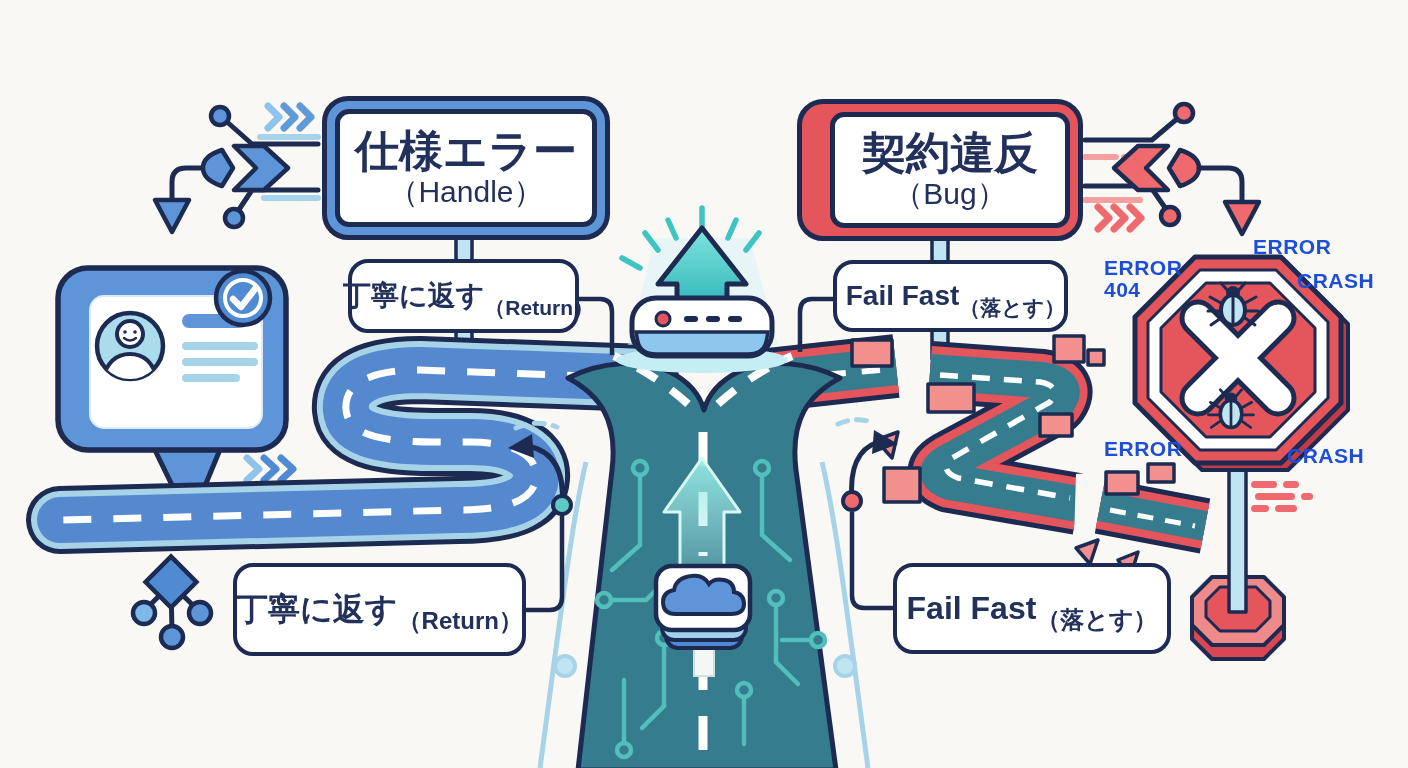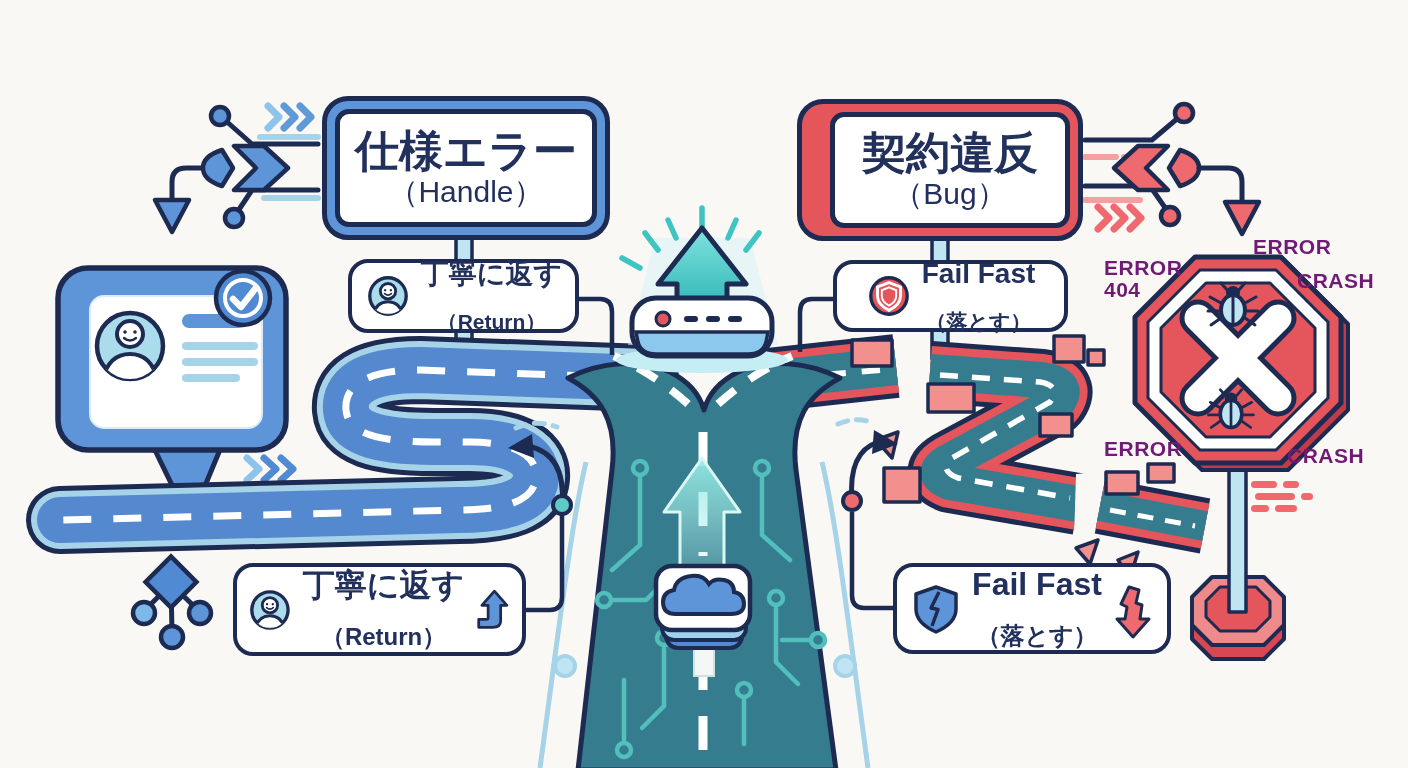--- a/index.html
+++ b/index.html
@@ -21,27 +21,27 @@
     border-radius:14px;box-sizing:border-box;display:flex;flex-direction:column;
     align-items:center;justify-content:center;
   }
   .sign-title{font-size:44px;font-weight:800;color:#22305c;line-height:1.05;}
   .sign-sub{font-size:30px;font-weight:400;color:#22305c;line-height:1.1;}
   .chip{
     position:absolute;background:#ffffff;border:4px solid #1d2b52;border-radius:20px;
     box-sizing:border-box;display:flex;align-items:center;justify-content:center;gap:10px;
     padding:0 10px;
   }
-  .chip-text{display:flex;flex-direction:column;align-items:center;line-height:1.02;}
+  .chip-text{display:flex;flex-direction:row;align-items:center;line-height:1.02;}
   .chip-label{font-weight:800;color:#22305c;font-size:28px;white-space:nowrap;}
   .chip-sub{font-weight:800;color:#22305c;font-size:21px;white-space:nowrap;margin-top:23px;}
   .chip.big .chip-label{font-size:32px;}
   .chip.big .chip-sub{font-size:24px;}
   .ann{
-    position:absolute;font-weight:800;color:#701a75;font-size:21px;
+    position:absolute;font-weight:800;color:#1d4ed8;font-size:21px;
     letter-spacing:0.5px;line-height:1.05;white-space:pre-line;
   }
 </style>
 </head>
 <body>
 
 <svg id="art" width="1408" height="768" viewBox="0 0 1408 768">
   <defs>
     <linearGradient id="gTeal" x1="0" y1="0" x2="0" y2="1">
       <stop offset="0" stop-color="#7fe3de"></stop>

